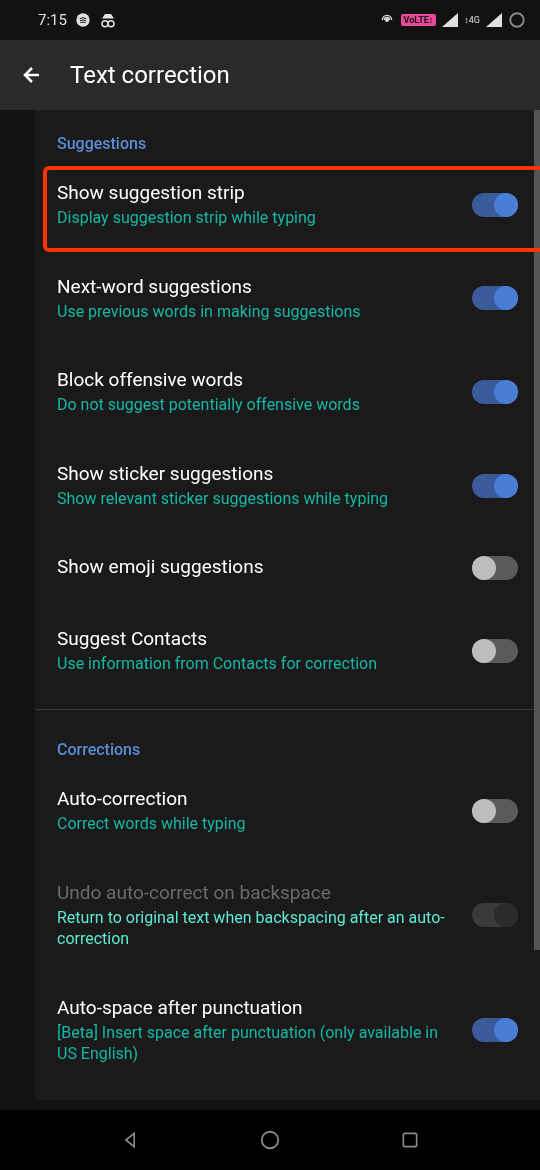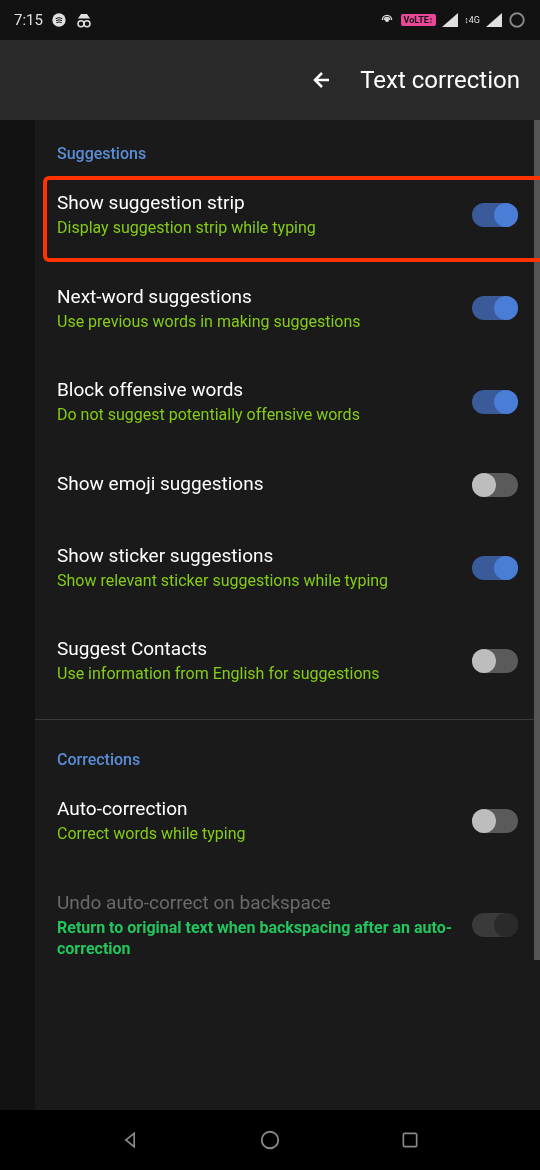--- a/index.html
+++ b/index.html
@@ -23,38 +23,38 @@
       align-items: center;
       justify-content: space-between;
       padding: 0 14px;
       font-size: 15px;
       color: #e0e0e0;
     }
     .status-left {
       display: flex;
       align-items: center;
       gap: 8px;
+      margin-left: 24px;
     }
     .status-right {
       display: flex;
       align-items: center;
       gap: 6px;
     }
     .status-icon {
       display: inline-flex;
       align-items: center;
     }
     .header {
-      height: 80px;
+      height: 70px;
       background: #2a2a2a;
       display: flex;
       align-items: center;
       padding: 0 20px;
       gap: 26px;
-      justify-content: flex-end;
     }
     .back-arrow {
       width: 24px;
       height: 24px;
       display: flex;
       align-items: center;
       justify-content: center;
     }
     .header-title {
       font-size: 24px;
@@ -85,29 +85,28 @@
       flex: 1;
       padding-right: 16px;
     }
     .setting-title {
       font-size: 19px;
       color: #ffffff;
       margin-bottom: 3px;
     }
     .setting-subtitle {
       font-size: 16px;
-      color: #84cc16;
+      color: #14b8a6;
       line-height: 1.35;
     }
     .setting-title.disabled {
       color: #6a6a6a;
     }
     .setting-subtitle.disabled {
-      color: #22c55e;
-      font-weight: bold;
+      color: #5eead4;
     }
     .toggle {
       width: 46px;
       height: 24px;
       background: #5a5a5a;
       border-radius: 12px;
       position: relative;
       flex-shrink: 0;
     }
     .toggle-thumb {
@@ -275,41 +274,41 @@
       <div class="setting-title">Block offensive words</div>
       <div class="setting-subtitle">Do not suggest potentially offensive words</div>
     </div>
     <div class="toggle on">
         <div class="toggle-thumb"></div>
       </div>
   </div>
 
   <div class="setting-row">
     <div class="setting-text">
-      <div class="setting-title">Show emoji suggestions</div>
-    </div>
-    <div class="toggle">
-        <div class="toggle-thumb"></div>
-      </div>
-  </div>
-
-  <div class="setting-row">
-    <div class="setting-text">
       <div class="setting-title">Show sticker suggestions</div>
       <div class="setting-subtitle">Show relevant sticker suggestions while typing</div>
     </div>
     <div class="toggle on">
         <div class="toggle-thumb"></div>
       </div>
   </div>
 
   <div class="setting-row">
     <div class="setting-text">
+      <div class="setting-title">Show emoji suggestions</div>
+    </div>
+    <div class="toggle">
+        <div class="toggle-thumb"></div>
+      </div>
+  </div>
+
+  <div class="setting-row">
+    <div class="setting-text">
       <div class="setting-title">Suggest Contacts</div>
-      <div class="setting-subtitle">Use information from English for suggestions</div>
+      <div class="setting-subtitle">Use information from Contacts for correction</div>
     </div>
     <div class="toggle">
         <div class="toggle-thumb"></div>
       </div>
   </div>
 
   <div class="divider"></div>
 
   <div class="section-header">Corrections</div>
 
@@ -326,20 +325,29 @@
   <div class="setting-row">
     <div class="setting-text">
       <div class="setting-title disabled">Undo auto-correct on backspace</div>
       <div class="setting-subtitle disabled">Return to original text when backspacing after an auto-correction</div>
     </div>
     <div class="toggle disabled">
         <div class="toggle-thumb"></div>
       </div>
   </div>
 
+  <div class="setting-row">
+    <div class="setting-text">
+      <div class="setting-title">Auto-space after punctuation</div>
+      <div class="setting-subtitle">[Beta] Insert space after punctuation (only available in US English)</div>
+    </div>
+    <div class="toggle on">
+        <div class="toggle-thumb"></div>
+      </div>
+  </div>
 
 </div>
 
 <div class="nav-bar">
   <div class="nav-icon">
     <svg width="20" height="20" viewBox="0 0 24 24" fill="none" stroke="#888" stroke-width="2">
         <path d="M17 4 L7 12 L17 20 Z"></path>
       </svg>
   </div>
   <div class="nav-icon">

